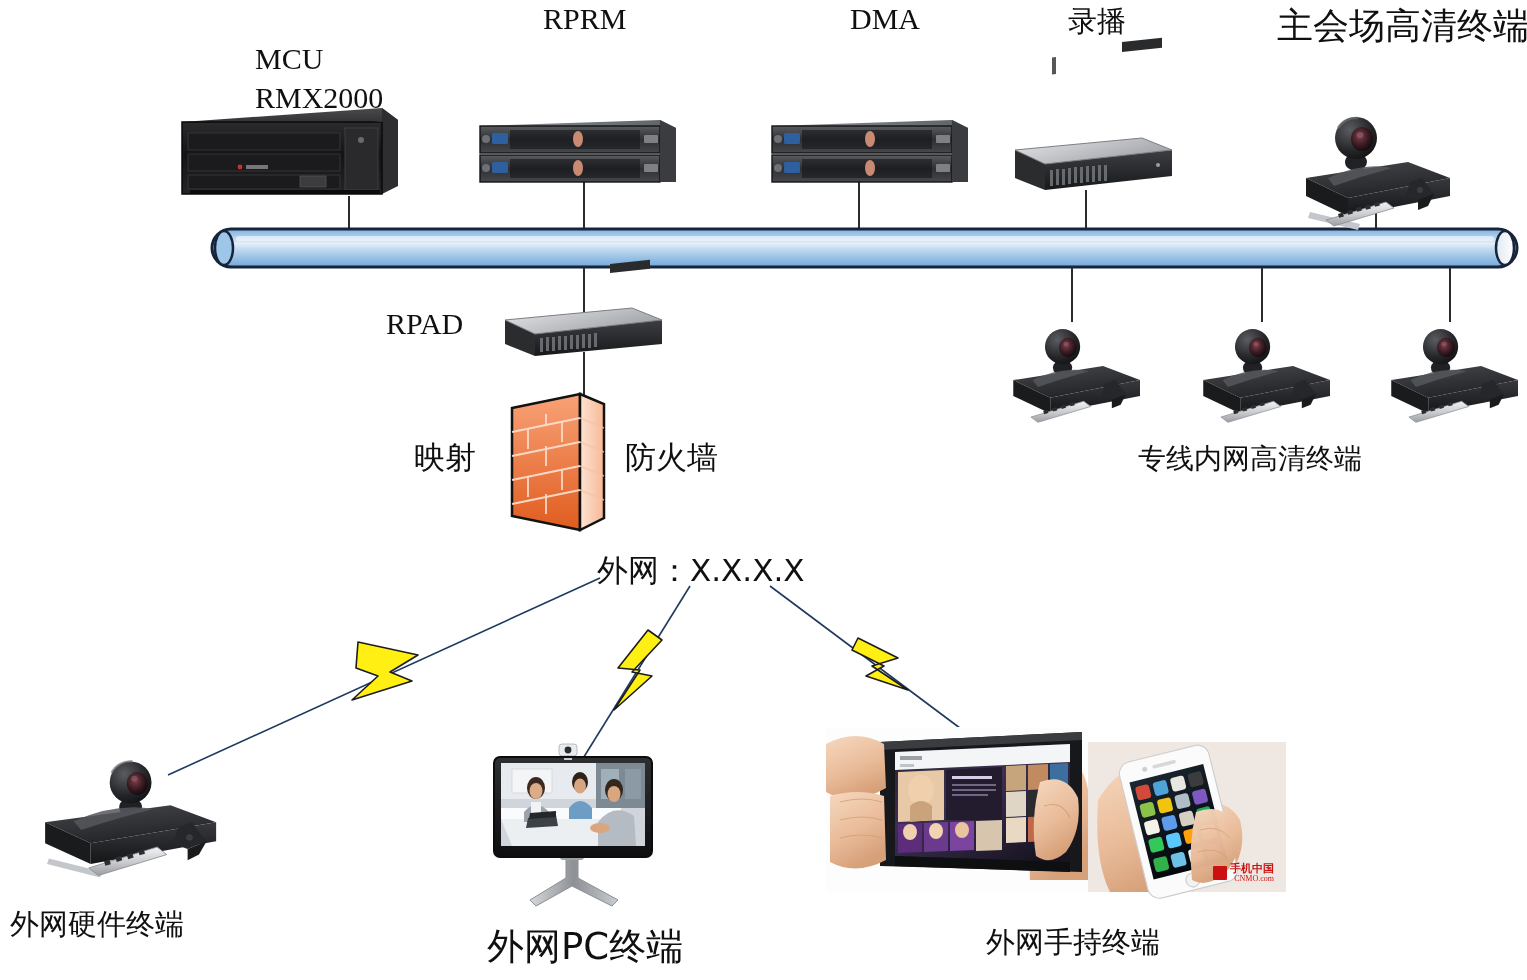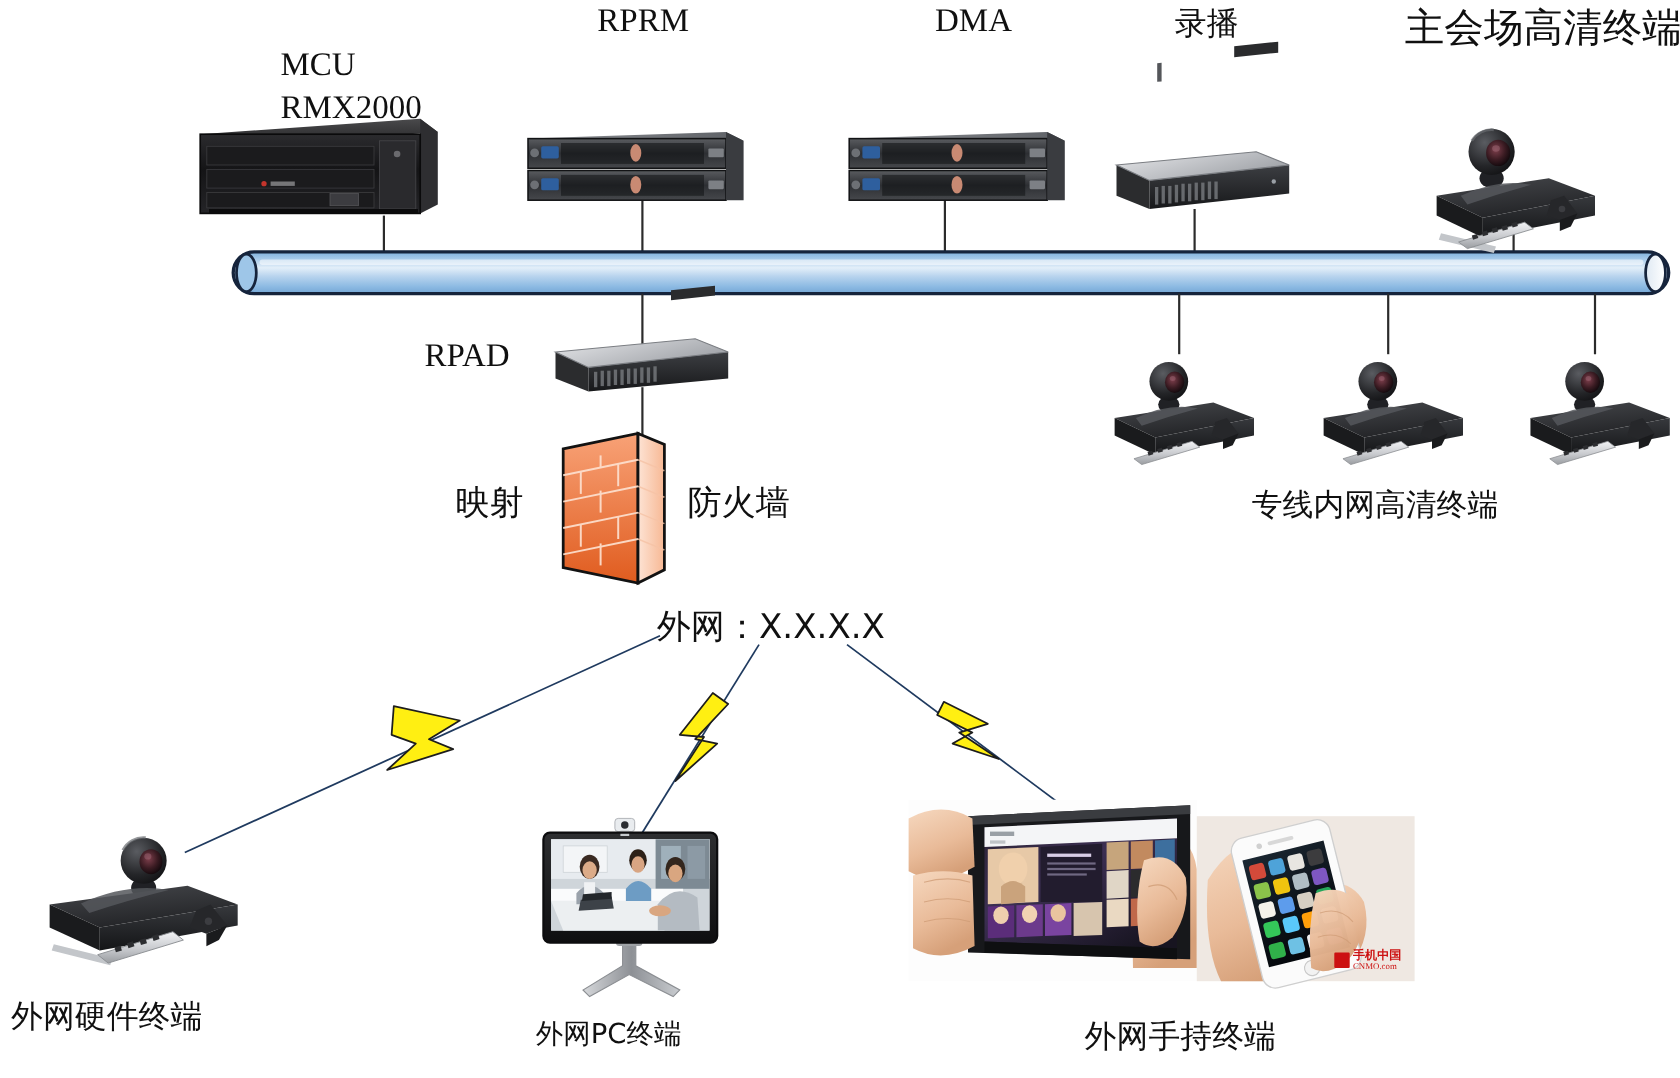--- a/index.html
+++ b/index.html
@@ -604,35 +604,35 @@
       <path d="M1196,812 Q1222,802 1236,824 Q1244,854 1224,874 Q1206,888 1192,880 Q1188,844 1196,812 Z" fill="url(#skinGrad)" opacity="0.98"></path>
       <g stroke="#cf9c76" stroke-width="1" fill="none" opacity="0.7">
         <path d="M1200,830 Q1218,824 1230,838"></path>
         <path d="M1198,852 Q1216,846 1228,858"></path>
       </g>
     </g>
   </svg>
 
   <div class="node" style="left:1213px; top:863px; display:flex; align-items:center; gap:3px;">
     <div style="width:14px; height:14px; background:#cc1111; border-radius:1px;"></div>
-    <div style="line-height:1;">
+    <div style="line-height:1;text-align:right;">
       <div class="lbl-cn" style="font-size:11px; color:#cc1111; font-weight:bold; position:static;">手机中国</div>
       <div class="lbl-en" style="font-size:8px; color:#cc1111; position:static; margin-top:1px;">CNMO.com</div>
     </div>
   </div>
 
   <div class="lbl lbl-en" style="left:386px; top:307px; font-size:30px;">RPAD</div>
 
   <div class="lbl lbl-cn" style="left:414px; top:440px; font-size:31px;">映射</div>
 
   <div class="lbl lbl-cn" style="left:625px; top:440px; font-size:31px;">防火墙</div>
 
   <div class="lbl lbl-cn" style="left:597px; top:553px; font-size:31px;">外网：X.X.X.X</div>
 
   <div class="lbl lbl-cn" style="left:1138px; top:443px; font-size:28px;">专线内网高清终端</div>
 
   <div class="lbl lbl-cn" style="left:10px; top:908px; font-size:29px;">外网硬件终端</div>
 
-  <div class="lbl lbl-cn" style="left:487px; top:926px; font-size:25px;">外网PC终端</div>
+  <div class="lbl lbl-cn" style="left:487px; top:926px; font-size:37px;">外网PC终端</div>
 
   <div class="lbl lbl-cn" style="left:986px; top:926px; font-size:29px;">外网手持终端</div>
 
 </div>
 
 </body></html>

